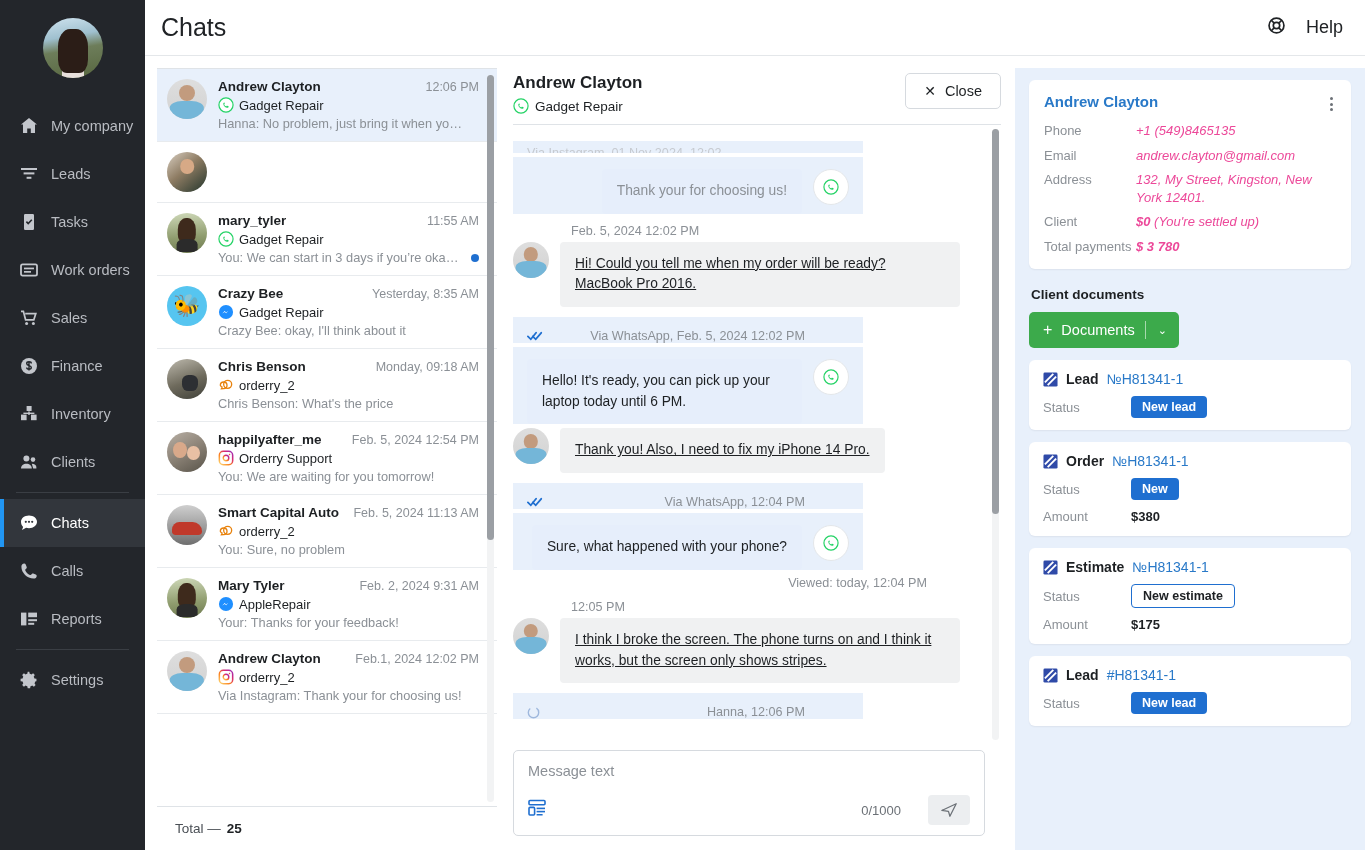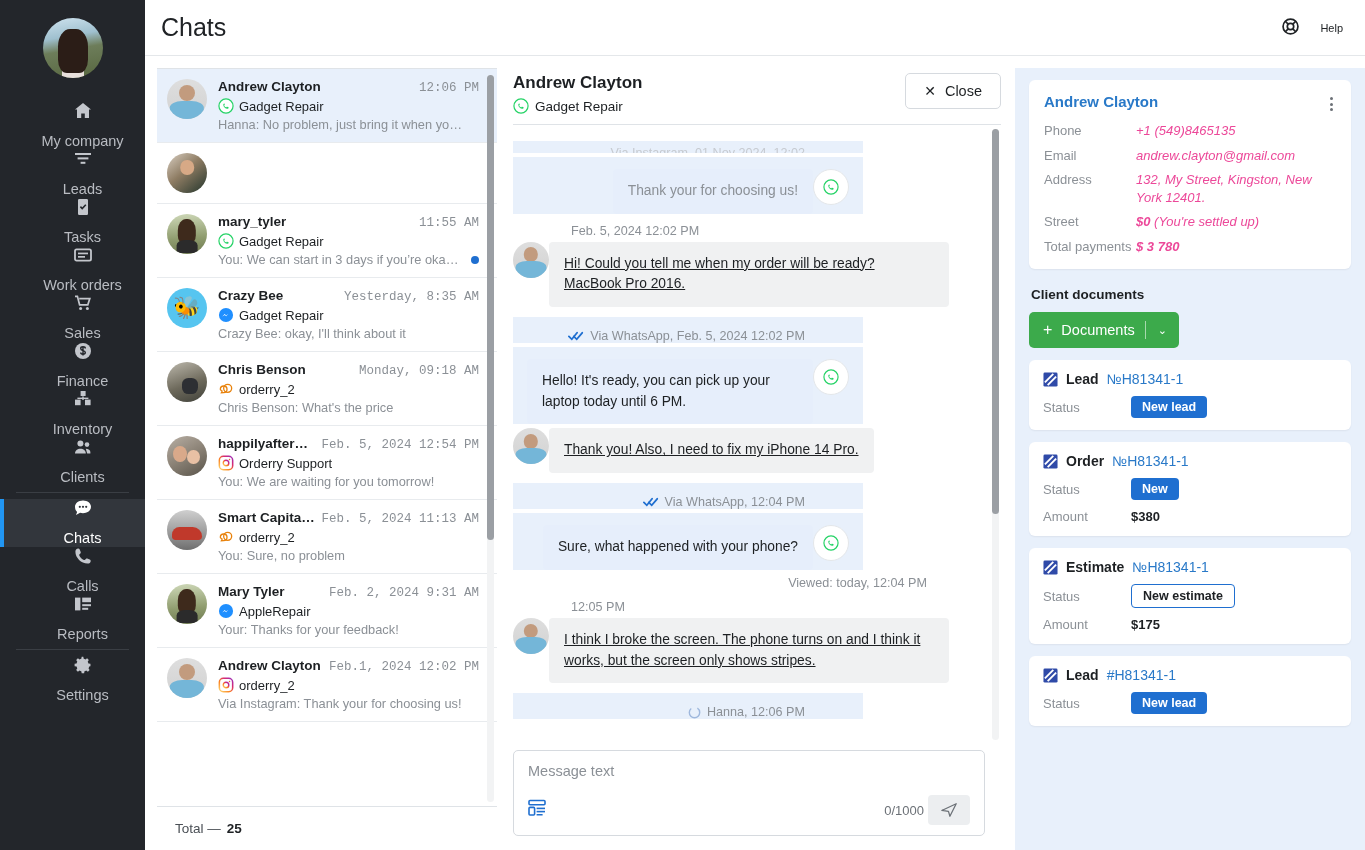--- a/index.html
+++ b/index.html
@@ -28,42 +28,42 @@
   }
   .user-avatar::after {
     content:""; position:absolute; left:50%; top:18%; transform:translateX(-50%);
     width:30px; height:44px; border-radius:40% 40% 30% 30%;
     background:#2b1d17; box-shadow: 0 16px 0 -4px #e8e0dc;
   }
   .nav { display: flex; flex-direction: column; }
   .nav-item {
     display: flex; align-items: center; gap: 13px;
     height: 48px; padding-left: 20px;
-    color: #b9bcc2; font-size: 14.5px; cursor: pointer; position: relative; flex-direction: column;
+    color: #b9bcc2; font-size: 14.5px; cursor: pointer; position: relative;
   }
   .nav-item .ico { width: 18px; height: 18px; display:flex; align-items:center; justify-content:center; flex: 0 0 18px; }
   .nav-item .ico svg { width:18px; height:18px; fill:#c3c6cc; }
   .nav-item.active { background: #32363c; color: #fff; }
   .nav-item.active .ico svg { fill: #fff; }
   .nav-item.active::before {
     content: ""; position: absolute; left: 0; top: 0; bottom: 0; width: 4px; background: #2196f3;
   }
   .nav-sep { height: 1px; background: #3a3e44; margin: 6px 16px; }
 
   
   .main { flex: 1; height: 850px; display: flex; flex-direction: column; background: #fff; }
   .topbar {
     height: 56px; min-height: 56px; display: flex; align-items: center;
     justify-content: space-between; padding: 0 22px 0 16px;
     border-bottom: 1px solid #e4e7ea; background: #fff;
   }
   .page-title { font-size: 25px; color: #202326; font-weight: 400; }
   .help {
     display: flex; align-items: center; gap: 21px;
-    font-size: 11px; color: #202326; cursor: pointer;
+    font-size: 18px; color: #202326; cursor: pointer;
   }
   .help svg { width: 17px; height: 17px; }
 
   .content {
     flex: 1; display: flex; padding: 12px 0 0 12px; gap: 0;
     background: #fff; overflow: hidden;
   }
 
   
   .chatlist { width: 340px; min-width: 340px; display: flex; flex-direction: column; position: relative; }
@@ -84,21 +84,21 @@
     border-bottom: 1px solid #e8ebee; cursor: pointer; position: relative;
   }
   .chat-item.selected { background: #e8f0fb; }
   .ci-avatar {
     width: 40px; height: 40px; min-width: 40px; border-radius: 50%;
     overflow: hidden; position: relative;
   }
   .ci-body { flex: 1; min-width: 0; }
   .ci-row1 { display: flex; justify-content: space-between; align-items: baseline; gap: 6px; }
   .ci-name { font-size: 13.5px; font-weight: bold; color: #1d2023; white-space: nowrap; overflow: hidden; text-overflow: ellipsis; }
-  .ci-time { font-size: 12.5px; color: #8b9096; white-space: nowrap; font-family: Liberation Mono, monospace; }
+  .ci-time { font-size: 12.5px; color: #8b9096; white-space: nowrap; }
   .ci-row2 { display: flex; align-items: center; gap: 5px; margin-top: 3px; }
   .ci-channel { font-size: 13px; color: #1d2023; white-space: nowrap; overflow: hidden; text-overflow: ellipsis; }
   .ci-row3 { display: flex; align-items: center; justify-content: space-between; gap: 6px; margin-top: 3px; }
   .ci-preview { font-size: 12.8px; color: #8b9096; white-space: nowrap; overflow: hidden; text-overflow: ellipsis; }
   .unread-dot { width: 8px; height: 8px; border-radius: 50%; background: #1f6fd0; min-width: 8px; }
   .chan-ico { width: 16px; height: 16px; min-width: 16px; display:block; }
 
   .list-total {
     height: 44px; display: flex; align-items: center; padding-left: 18px;
     font-size: 13.5px; color: #4a4f55; border-top: 1px solid #dfe3e7; background: #fff;
@@ -119,23 +119,23 @@
   .close-btn {
     display: flex; align-items: center; gap: 9px; padding: 9px 18px;
     border: 1px solid #d6dadf; border-radius: 5px; background: #fff;
     font-size: 14.5px; color: #1d2023; cursor: pointer;
   }
   .close-btn .x { font-size: 14px; }
 
   .msgs { flex: 1; overflow: hidden; position: relative; padding: 6px 16px 4px 0; }
   .msg-group { margin-bottom: 4px; }
   .meta { font-size: 12.6px; color: #8b9096; margin: 10px 0 4px; display: flex; align-items: center; gap: 6px; }
-  .meta.right { justify-content: flex-end; padding-right: 58px; }
+  .meta.right { justify-content: space-between; padding-right: 58px; }
   .meta.left { padding-left: 58px; }
-  .row { display: flex; align-items: flex-start; }
+  .row { display: flex; align-items: flex-start; gap: 11px; }
   .row.right { justify-content: flex-end; }
   .msg-avatar { width: 36px; height: 36px; min-width: 36px; border-radius: 50%; overflow: hidden; }
   .bubble {
     max-width: 400px; padding: 12px 15px; border-radius: 4px;
     font-size: 13.8px; line-height: 1.5; color: #1d2023;
   }
   .bubble.in { background: #f0f1f2; text-decoration: underline; }
   .bubble.out { background: #e6eefb; }
   .bubble.faded { color: #8b9096; }
   .chan-badge {
@@ -145,21 +145,21 @@
   }
   .viewed { font-size: 12.6px; color: #8b9096; text-align: right; padding-right: 58px; margin-top: 6px; }
   .ticks { display:inline-block; }
 
   .composer {
     border: 1px solid #d6dadf; border-radius: 5px; margin: 8px 16px 14px 0;
     padding: 12px 14px 10px; background: #fff;
   }
   .composer-ph { font-size: 14.5px; color: #8b9096; padding-bottom: 16px; }
   .composer-bottom { display: flex; align-items: center; justify-content: space-between; }
-  .counter { font-size: 13px; color: #6c7177; margin-right: 4px; }
+  .counter { font-size: 13px; color: #6c7177; margin-right: 27px; }
   .send-btn {
     width: 42px; height: 30px; border-radius: 4px; background: #eceef0;
     display: flex; align-items: center; justify-content: center; cursor: pointer;
   }
 
   
   .right {
     width: 350px; min-width: 350px; background: #e8f0fb;
     padding: 12px 14px 0; overflow: hidden; height: 100%;
   }
@@ -743,21 +743,21 @@
               </div>
               <div class="kv">
     <div class="k">Email</div>
     <div class="v">andrew.clayton@gmail.com</div>
               </div>
               <div class="kv">
     <div class="k">Address</div>
     <div class="v">132, My Street, Kingston, New York 12401.</div>
               </div>
               <div class="kv">
-    <div class="k">Street</div>
+    <div class="k">Client</div>
     <div class="v"><b>$0</b> (You're settled up)</div>
               </div>
               <div class="kv">
     <div class="k">Total payments</div>
     <div class="v"><b>$ 3 780</b></div>
               </div>
             </div>
         </div>
 
         <div class="sec-title">Client documents</div>

